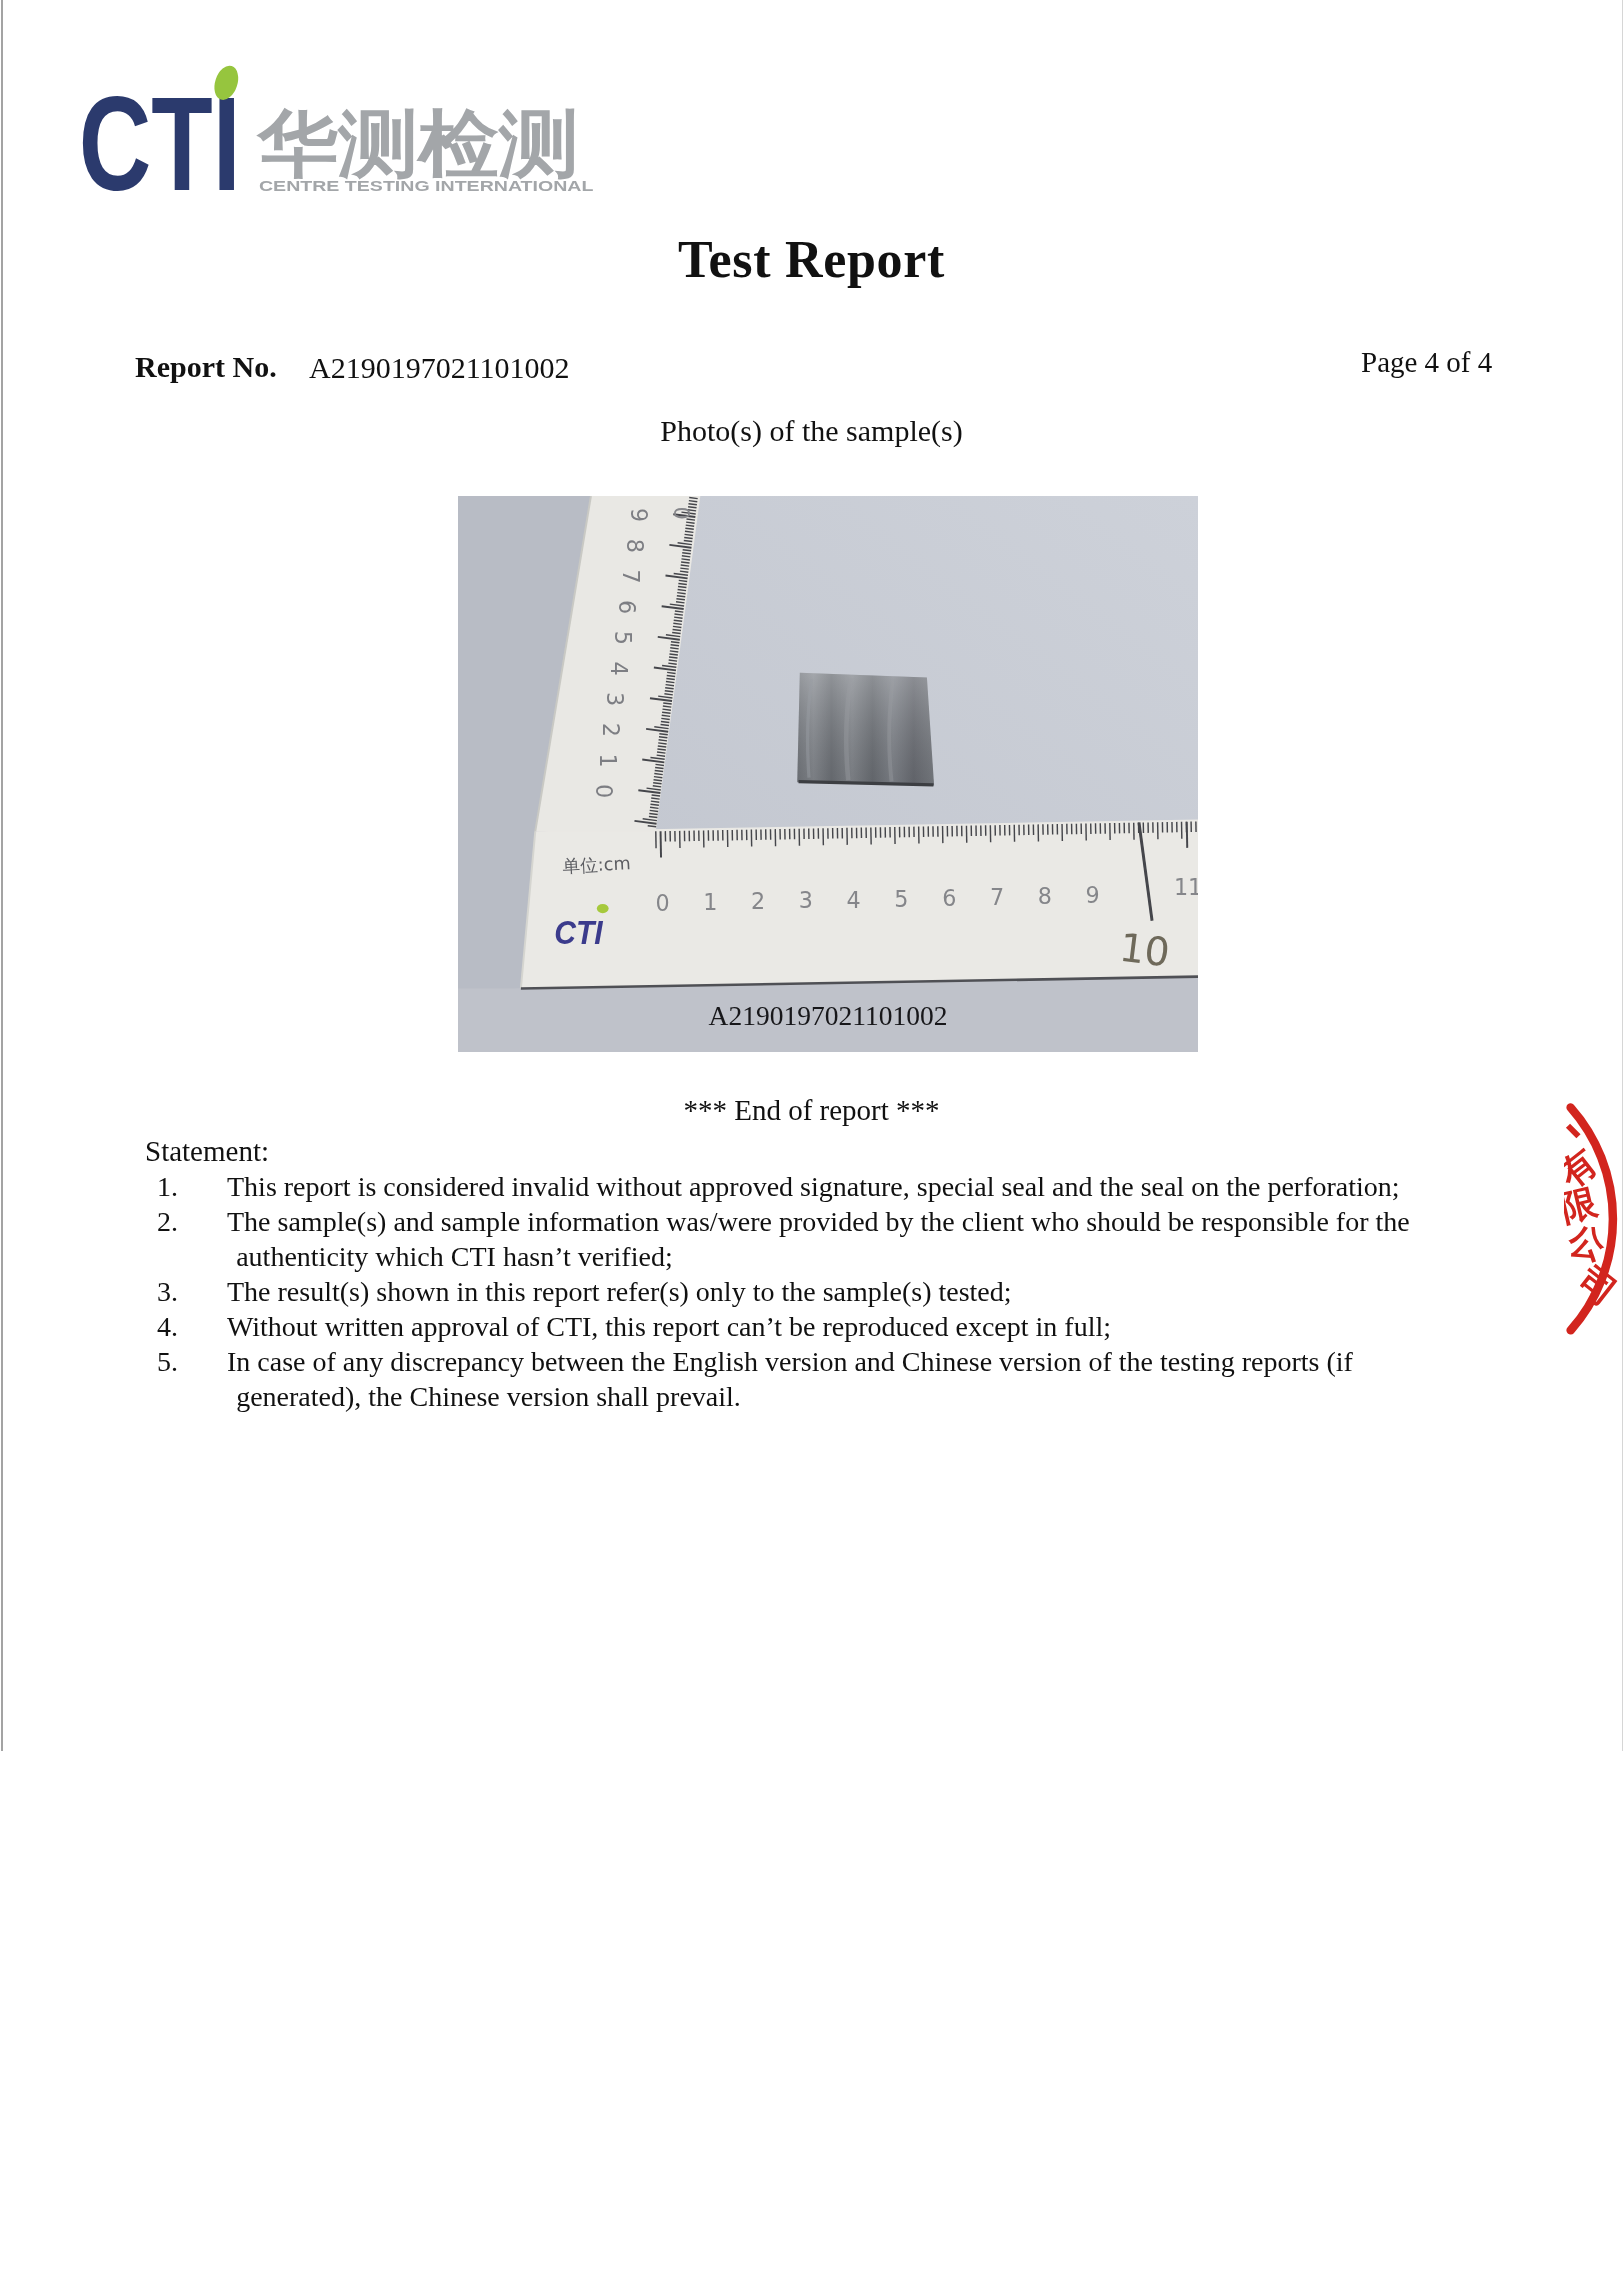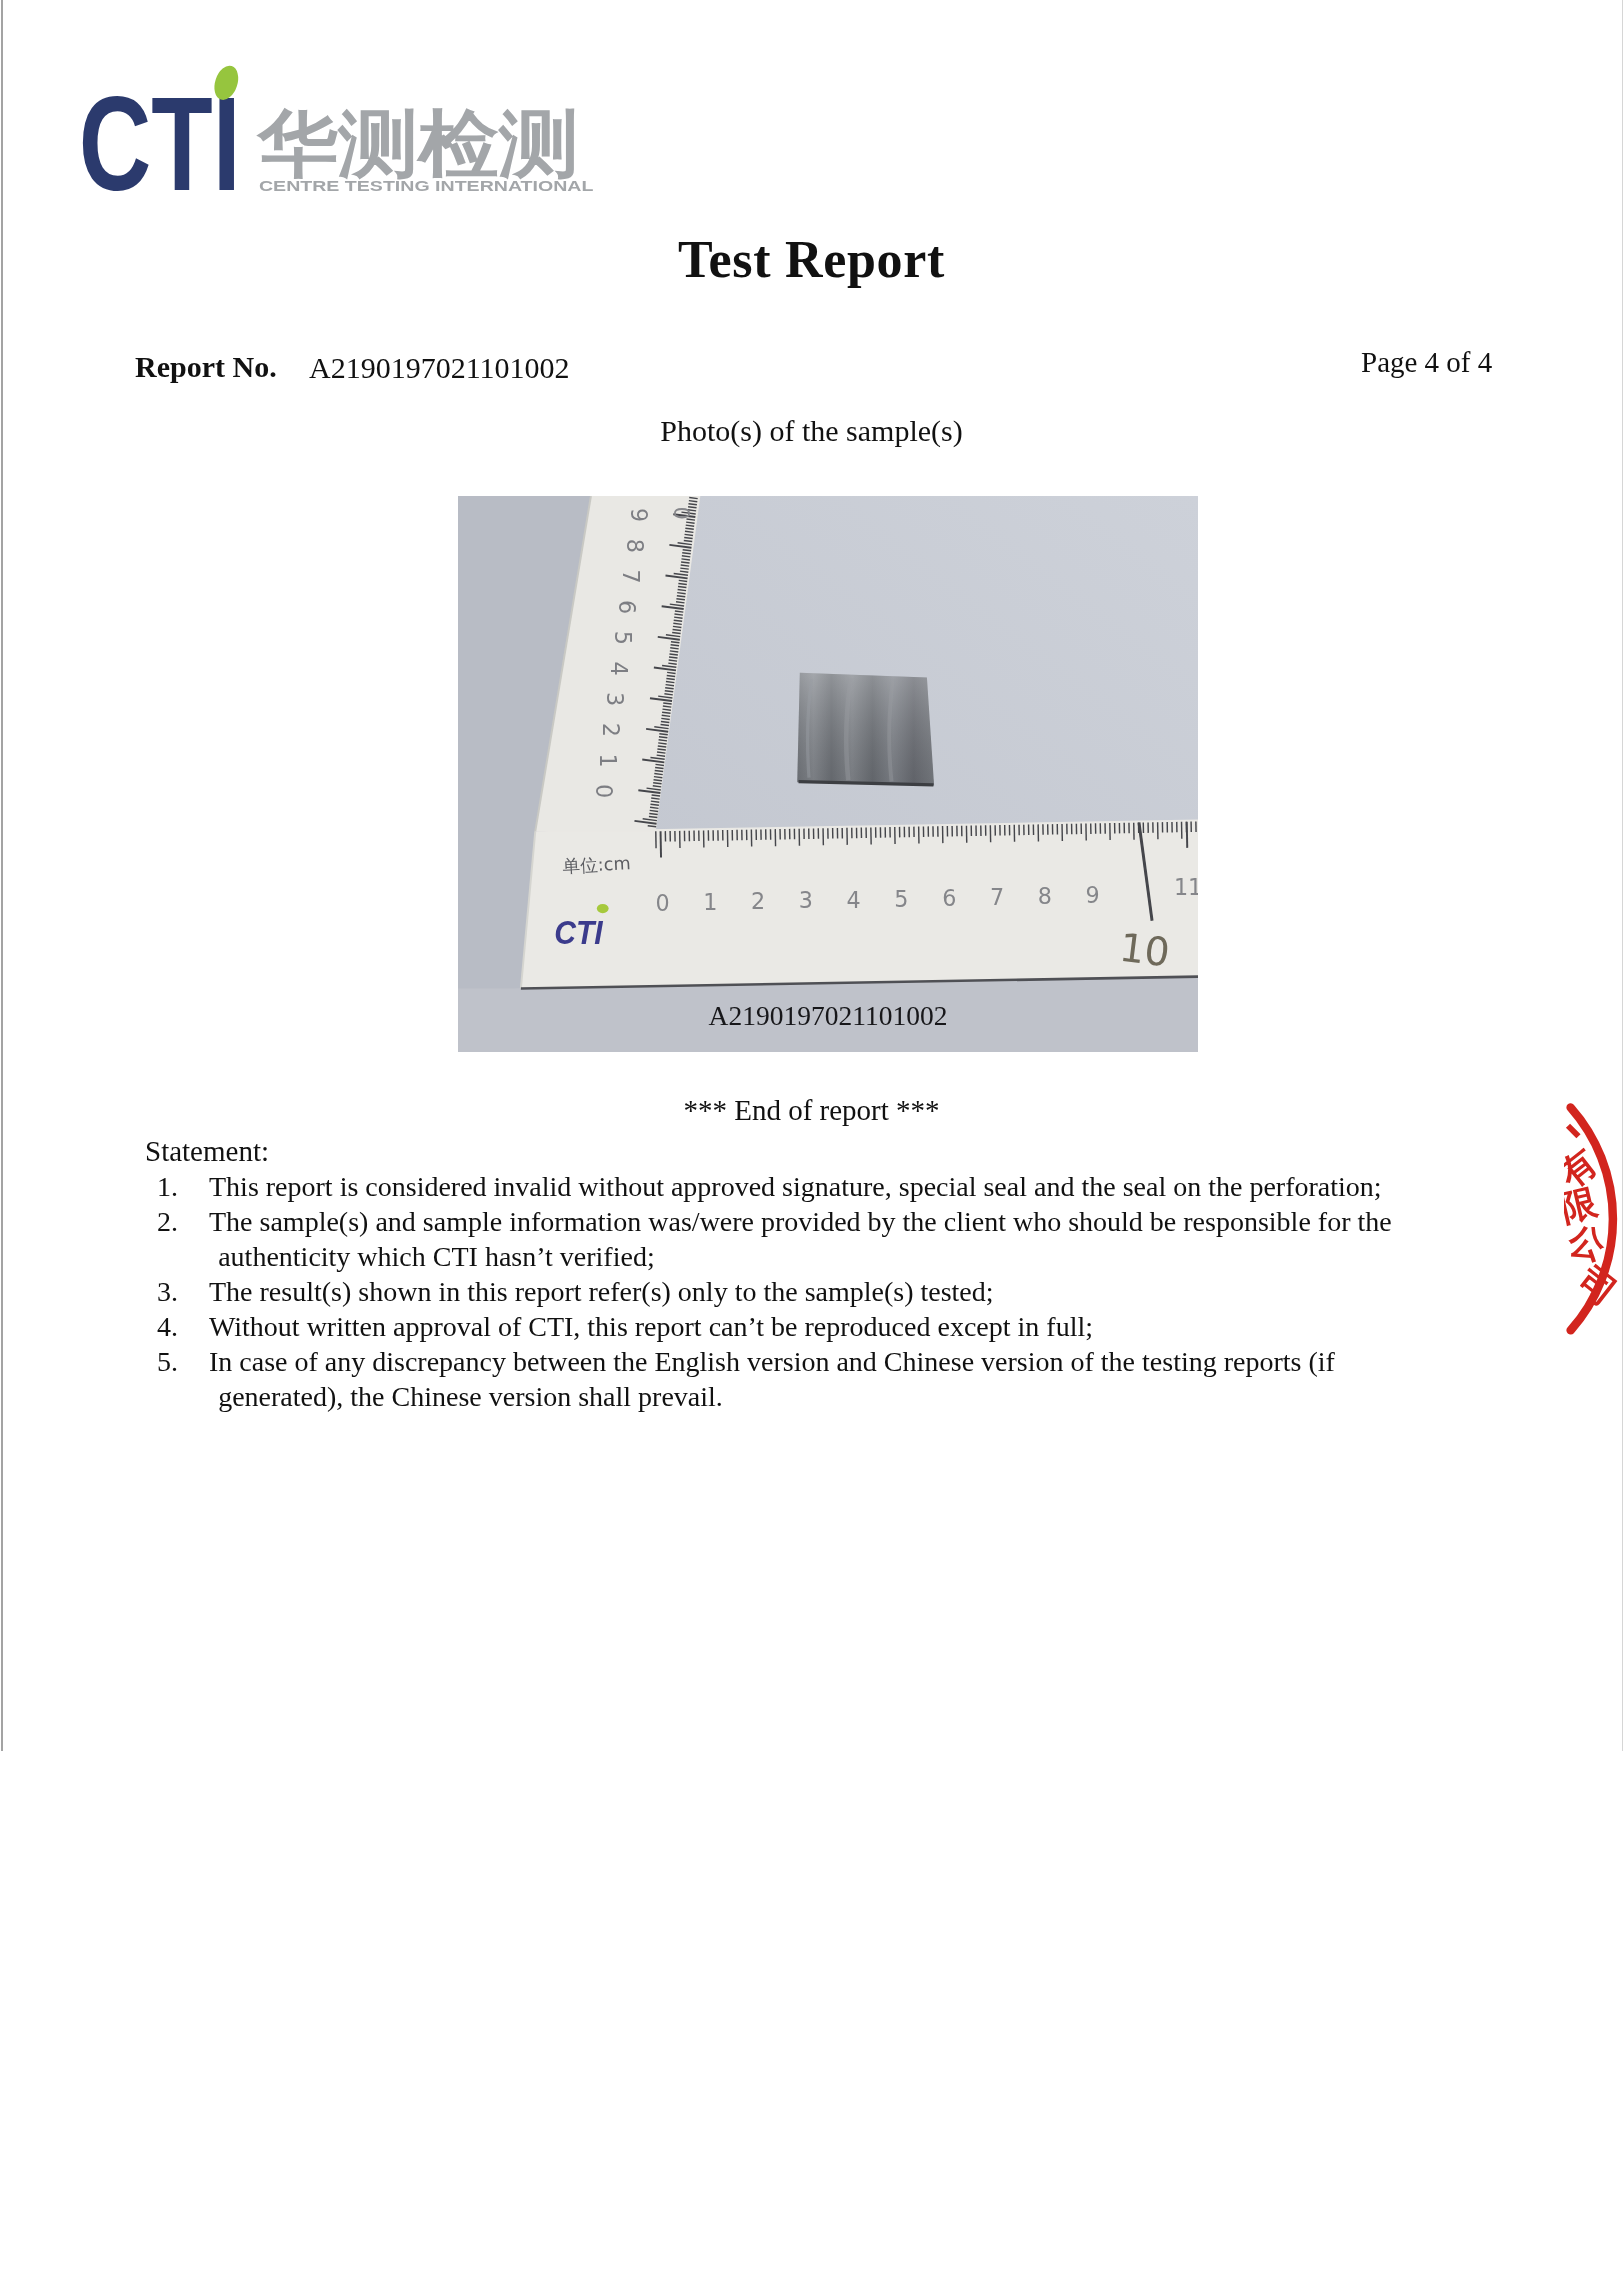--- a/index.html
+++ b/index.html
@@ -30,21 +30,21 @@
   }
 
   .photo-wrap{position:absolute;left:458px;top:496px;width:740px;height:556px;}
 
   .end-line{position:absolute;left:0;top:1094px;width:100%;text-align:center;font-size:29px;}
 
   .stmt-heading{position:absolute;left:145px;top:1135px;font-size:29px;}
   .stmt-list{position:absolute;left:157px;top:1169px;width:1283px;font-size:28px;line-height:35px;}
   .stmt-row{display:flex;align-items:flex-start;}
   .stmt-num{width:52px;flex:0 0 52px;}
-  .stmt-text{width:1204px;}
+  .stmt-text{width:1204px;margin-left:18px;}
   .stmt-cont{padding-left:9.2px;}
 
   .seal-svg{position:absolute;left:1564px;top:1080px;width:59px;height:268px;overflow:hidden;}
 
   .footer-rule-top{position:absolute;left:38px;top:2190px;width:1547px;height:0;border-top:1.3px solid #bdbdbd;}
   .footer-rule-bot{position:absolute;left:38px;top:2194px;width:1547px;height:0;border-top:2px solid #8f8f8f;}
   .footer-row{
     position:absolute;left:75px;top:2205px;width:1471px;
     display:flex;justify-content:space-between;
     font-family:"Liberation Sans", sans-serif;

